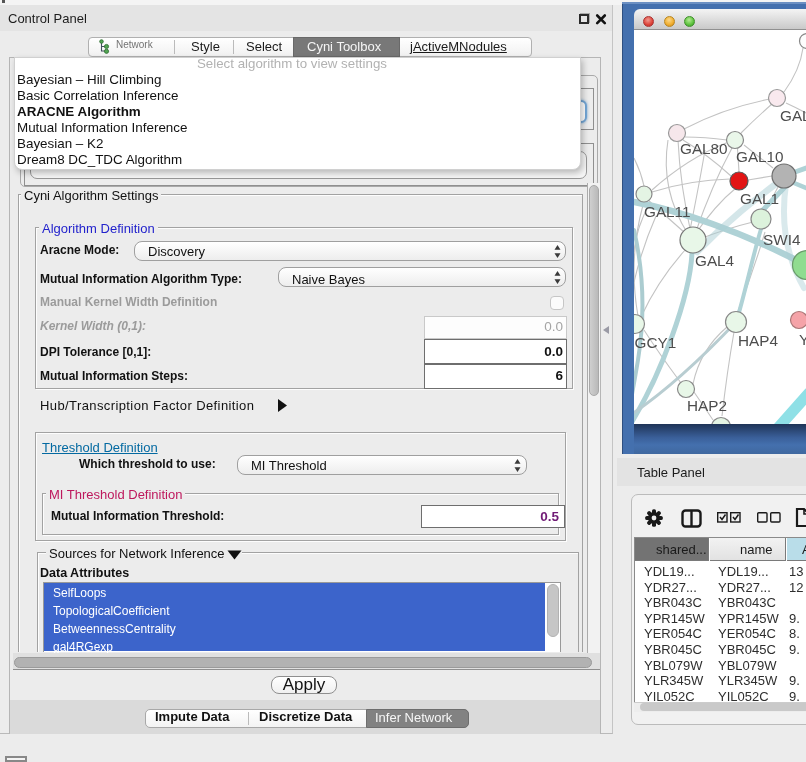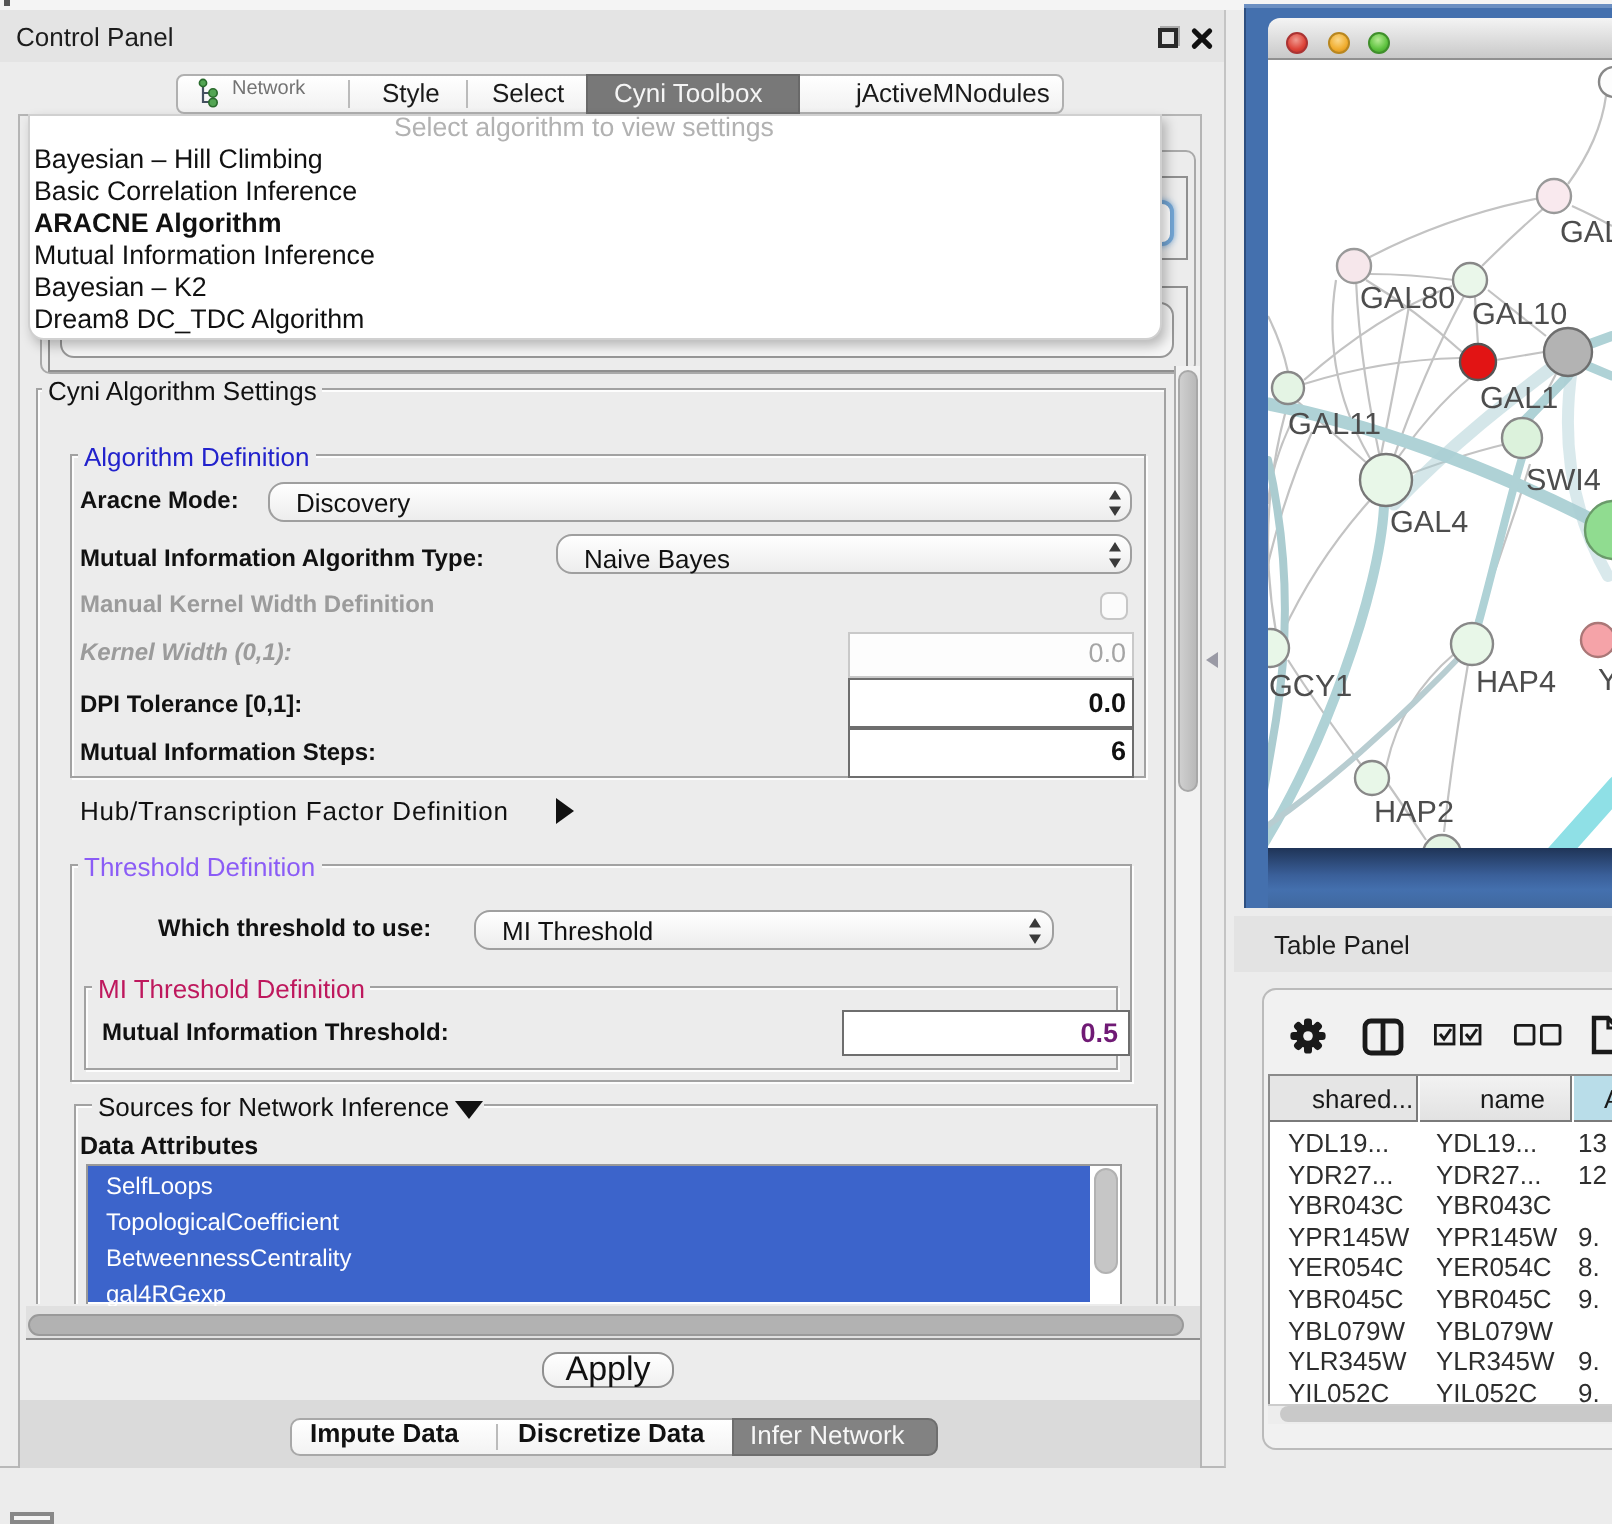--- a/index.html
+++ b/index.html
@@ -31,21 +31,21 @@
     <path d="M2.5 3 L2.5 12 L6 12 M2.5 7.5 L6 7.5" stroke="#44505f" stroke-width="1.1" fill="none"></path>
     <circle cx="2.5" cy="2.5" r="1.8" fill="#53a553" stroke="#2a6b2d" stroke-width="0.8"></circle>
     <circle cx="7.5" cy="7.5" r="2.1" fill="#53a553" stroke="#2a6b2d" stroke-width="0.8"></circle>
     <circle cx="7.5" cy="12.3" r="2.1" fill="#53a553" stroke="#2a6b2d" stroke-width="0.8"></circle>
   </svg>
   <div class="abs" style="left:116px;top:39px;font-size:10px;color:#737373;text-align:center;">Network</div>
   <div class="abs" style="left:191px;top:39px;font-size:13px;color:#1a1a1a;">Style</div>
   <div class="abs" style="left:246px;top:39px;font-size:13px;color:#1a1a1a;">Select</div>
   <div class="abs" style="left:293px;top:37px;width:107px;height:20px;background:#787878;border:1px solid #696969;"></div>
   <div class="abs" style="left:307px;top:39px;font-size:13px;color:#f5f5f5;">Cyni Toolbox</div>
-  <div class="abs" style="left:428px;top:39px;font-size:13px;color:#1a1a1a;">jActiveMNodules</div>
+  <div class="abs" style="left:410px;top:39px;font-size:13px;color:#1a1a1a;text-decoration:underline;">jActiveMNodules</div>
 
   <div class="abs" style="left:9px;top:57px;width:592px;height:677px;border:1px solid #b5b5b5;background:#ececec;"></div>
 
   <div class="abs" style="left:20px;top:75px;width:578px;height:112px;border:1px solid #a9a9a9;border-radius:5px;background:#ececec;"></div>
   <div class="abs" style="left:24px;top:88px;width:570px;height:42px;border:1px solid #8f8f8f;background:#ececec;"></div>
   <div class="abs" style="left:30px;top:100px;width:557px;height:23px;border:2.5px solid #73a6d5;border-radius:6px;background:#fff;box-shadow:0 0 3px #73a6d5;"></div>
   <div class="abs" style="left:24px;top:143px;width:570px;height:43px;border:1px solid #8f8f8f;background:#ececec;"></div>
   <div class="abs" style="left:30px;top:151px;width:557px;height:28px;border:1.5px solid #979797;border-radius:7px;background:#f6f6f6;"></div>
 
   <div class="abs" style="left:18px;top:194px;width:565px;height:458px;border:1px solid #a2a2a2;border-bottom:none;box-shadow:inset 1px 1px 0 #fdfdfd;"></div>
@@ -82,21 +82,21 @@
   <div class="abs" style="left:40px;top:369px;font-size:12px;font-weight:bold;color:#111;">Mutual Information Steps:</div>
   <div class="abs" style="left:424px;top:364px;width:143px;height:25px;border:1px solid #6e6e6e;background:#fff;"></div>
   <div class="abs" style="left:424px;top:368px;width:139px;font-size:13.5px;font-weight:bold;color:#111;text-align:right;">6</div>
 
   <div class="abs" style="left:40px;top:398px;font-size:13px;letter-spacing:0.4px;color:#111;">Hub/Transcription Factor Definition</div>
   <svg class="abs" style="left:276px;top:398px;" width="12" height="15" viewBox="0 0 12 15">
       <path d="M2 1 L11 7.5 L2 14 Z" fill="#111"></path>
     </svg>
 
   <div class="abs" style="left:35px;top:432px;width:531px;height:109px;border:1px solid #a2a2a2;box-shadow:inset 1px 1px 0 #fdfdfd, 1px 1px 0 #fdfdfd;"></div>
-  <div class="abs" style="left:39px;top:426px;background:#ececec;padding:0 3px;font-size:13px;color:#8b5cf6;">Threshold Definition</div>
+  <div class="abs" style="left:39px;top:440px;background:#ececec;padding:0 3px;font-size:13px;color:#0369a1;text-decoration:underline;">Threshold Definition</div>
 
   <div class="abs" style="left:79px;top:457px;font-size:12px;font-weight:bold;color:#111;">Which threshold to use:</div>
   <div class="abs combo" style="left:237px;top:455px;width:290px;height:20px;"></div>
   <div class="abs" style="left:251px;top:458px;font-size:13px;color:#111;">MI Threshold</div>
   <svg class="abs chev" style="left:514px;top:459px;" width="7" height="13" viewBox="0 0 7 13">
       <path d="M3.5 0 L6.5 4.7 L0.5 4.7 Z M3.5 13 L6.5 8.3 L0.5 8.3 Z" fill="#3a3a3a"></path>
     </svg>
 
   <div class="abs" style="left:42px;top:493px;width:517px;height:42px;border:1px solid #a2a2a2;box-shadow:inset 1px 1px 0 #fdfdfd, 1px 1px 0 #fdfdfd;"></div>
   <div class="abs" style="left:46px;top:487px;background:#ececec;padding:0 3px;font-size:13px;color:#be185d;">MI Threshold Definition</div>
@@ -258,21 +258,21 @@
   <svg class="abs" style="left:757px;top:512px;" width="24" height="11" viewBox="0 0 24 11">
     <rect x="0.7" y="0.7" width="9.3" height="9.3" rx="1" fill="none" stroke="#1a1a1a" stroke-width="1.4"></rect>
     <rect x="13.7" y="0.7" width="9.3" height="9.3" rx="1" fill="none" stroke="#1a1a1a" stroke-width="1.4"></rect>
   </svg>
   <svg class="abs" style="left:795px;top:507px;" width="16" height="21" viewBox="0 0 16 21">
     <path d="M2 2 L9 2 L14 7 L14 19 L2 19 Z" fill="none" stroke="#1a1a1a" stroke-width="2.2"></path>
     <path d="M9 2 L9 7 L14 7" fill="none" stroke="#1a1a1a" stroke-width="1.6"></path>
   </svg>
 
   <div class="abs" style="left:634px;top:537px;width:172px;height:24px;background:#fff;border-left:1px solid #8a8a8a;border-top:1px solid #8a8a8a;overflow:hidden;">
-    <div class="abs" style="left:0;top:0;width:74px;height:23px;background:#e5e5e5;border-right:1px solid #7a7a7a;border-bottom:1px solid #7a7a7a;font-size:13px;color:#1a1a1a;line-height:23px;padding-left:21px;">shared...</div>
+    <div class="abs" style="left:0;top:0;width:74px;height:23px;background:#737373;border-right:1px solid #7a7a7a;border-bottom:1px solid #7a7a7a;font-size:13px;color:#1a1a1a;line-height:23px;padding-left:21px;">shared...</div>
     <div class="abs" style="left:75px;top:0;width:76px;height:23px;background:linear-gradient(#f2f2f2,#e2e2e2);border-right:1px solid #7a7a7a;border-bottom:1px solid #7a7a7a;font-size:13px;color:#1a1a1a;line-height:23px;padding-left:30px;">name</div>
     <div class="abs" style="left:152px;top:0;width:60px;height:23px;background:#b9dde9;border-right:1px solid #7a7a7a;border-bottom:1px solid #7a7a7a;font-size:13px;color:#1a1a1a;line-height:23px;padding-left:15px;">A</div>
   </div>
   <div class="abs" style="left:634px;top:561px;width:172px;height:141px;overflow:hidden;font-size:13px;color:#2e2e2e;background:#fff;border-left:1px solid #8a8a8a;">
     <div style="position:absolute;left:9px;top:3px;line-height:15.6px;">YDL19...<br>YDR27...<br>YBR043C<br>YPR145W<br>YER054C<br>YBR045C<br>YBL079W<br>YLR345W<br>YIL052C</div>
     <div style="position:absolute;left:83px;top:3px;line-height:15.6px;">YDL19...<br>YDR27...<br>YBR043C<br>YPR145W<br>YER054C<br>YBR045C<br>YBL079W<br>YLR345W<br>YIL052C</div>
     <div style="position:absolute;left:154px;top:3px;line-height:15.6px;">13<br>12<br>&nbsp;<br>9.<br>8.<br>9.<br>&nbsp;<br>9.<br>9.</div>
   </div>
   <div class="abs" style="left:634px;top:702px;width:172px;height:10px;background:#ededed;border-top:1px solid #ccc;"></div>
   <div class="abs" style="left:640px;top:703px;width:166px;height:8px;background:#c9c9c9;border-radius:4px 0 0 4px;"></div>

